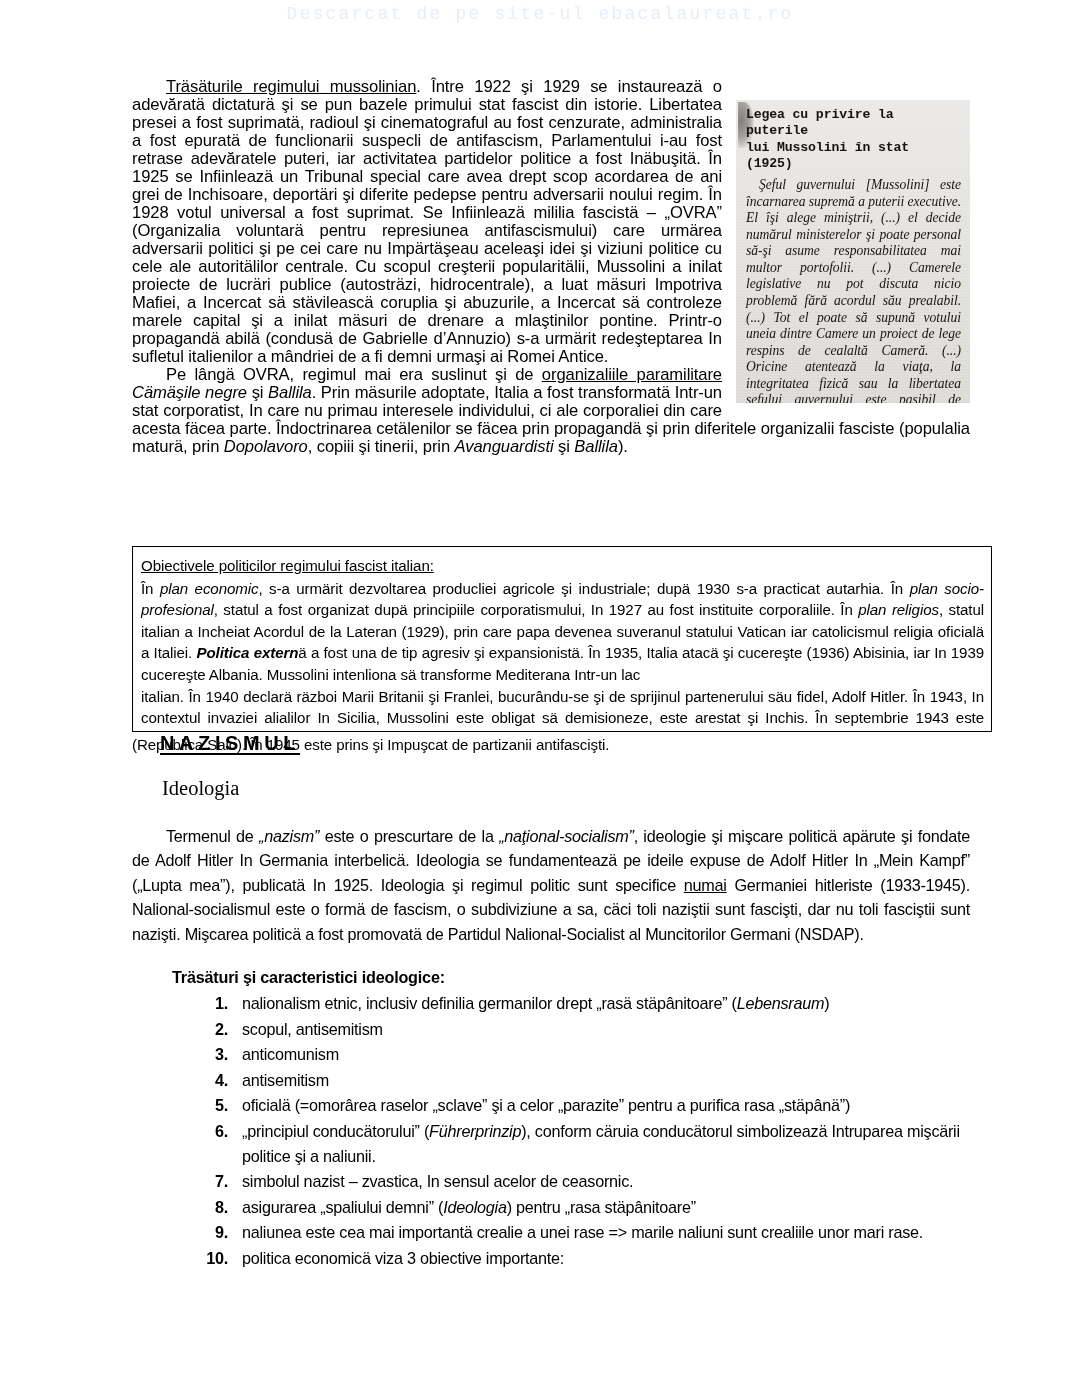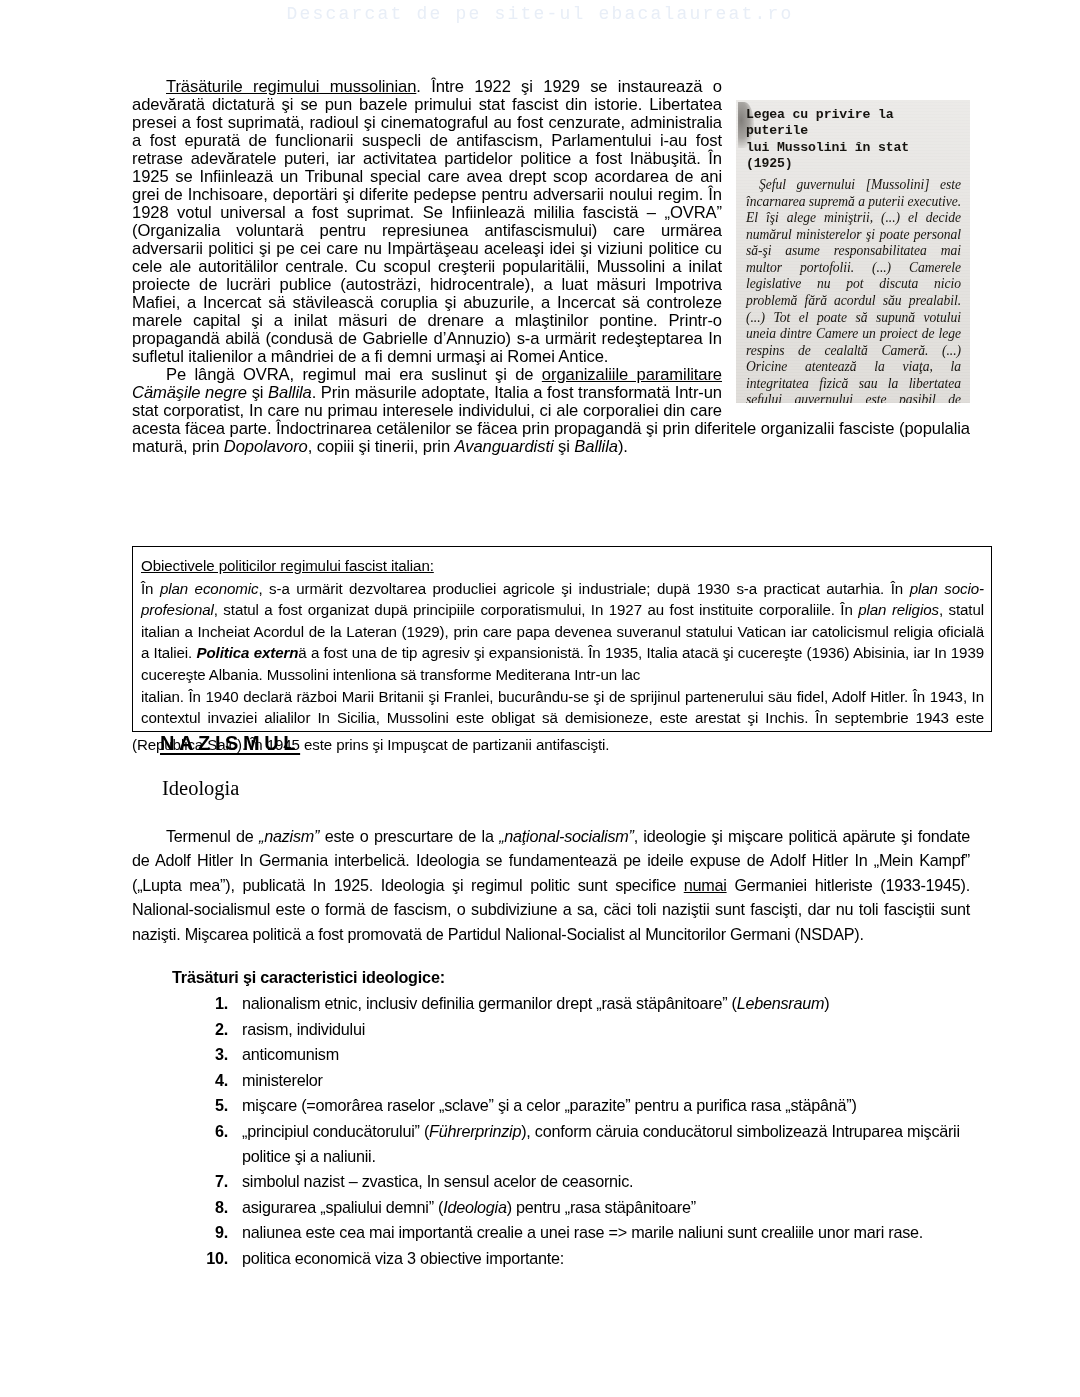--- a/index.html
+++ b/index.html
@@ -234,24 +234,24 @@
 
   <h1 class="section-title">NAZISMUL</h1>
   <h2 class="sub-title">Ideologia</h2>
 
   <p class="naz-para"><span>Termenul de </span><span class="i">„nazism”</span><span> este o prescurtare de la </span><span class="i">„naţional-socialism”</span><span>, ideologie şi mişcare politicä apärute şi fondate de Adolf Hitler In Germania interbelicä. Ideologia se fundamenteazä pe ideile expuse de Adolf Hitler In „Mein Kampf” („Lupta mea”), publicatä In 1925. Ideologia şi regimul politic sunt specifice </span><span class="u">numai</span><span> Germaniei hitleriste (1933-1945). Nalional-socialismul este o formä de fascism, o subdiviziune a sa, cäci toli naziştii sunt fascişti, dar nu toli fasciştii sunt nazişti. Mişcarea politicä a fost promovatä de Partidul Nalional-Socialist al Muncitorilor Germani (NSDAP).</span></p>
 
   <div class="traits-head"><span>Träsäturi</span><span> şi caracteristici ideologice:</span></div>
 
   <ol class="traits">
     <li><span class="num">1.</span><span>nalionalism etnic, inclusiv definilia germanilor drept „rasä stäpânitoare” (</span><span class="i">Lebensraum</span><span>)</span></li>
-    <li><span class="num">2.</span><span>rasism, individului</span></li>
+    <li><span class="num">2.</span><span>scopul, antisemitism</span></li>
     <li><span class="num">3.</span><span>anticomunism</span></li>
-    <li><span class="num">4.</span><span>ministerelor</span></li>
-    <li><span class="num">5.</span><span>mişcare (=omorârea raselor „sclave” şi a celor „parazite” pentru a purifica rasa „stäpânä”)</span></li>
+    <li><span class="num">4.</span><span>antisemitism</span></li>
+    <li><span class="num">5.</span><span>oficialä (=omorârea raselor „sclave” şi a celor „parazite” pentru a purifica rasa „stäpânä”)</span></li>
     <li><span class="num">6.</span><span>„principiul conducätorului” (</span><span class="i">Führerprinzip</span><span>), conform cäruia conducätorul simbolizeazä Intruparea mişcärii politice şi a naliunii.</span></li>
     <li><span class="num">7.</span><span>simbolul nazist – zvastica, In sensul acelor de ceasornic.</span></li>
     <li><span class="num">8.</span><span>asigurarea „spaliului demni” (</span><span class="i">Ideologia</span><span>) pentru „rasa stäpânitoare”</span></li>
     <li><span class="num">9.</span><span>naliunea este cea mai importantä crealie a unei rase =&gt; marile naliuni sunt crealiile unor mari rase.</span></li>
     <li><span class="num">10.</span><span>politica economicä viza 3 obiective importante:</span>
       
     </li>
   </ol>
 
 </div>

